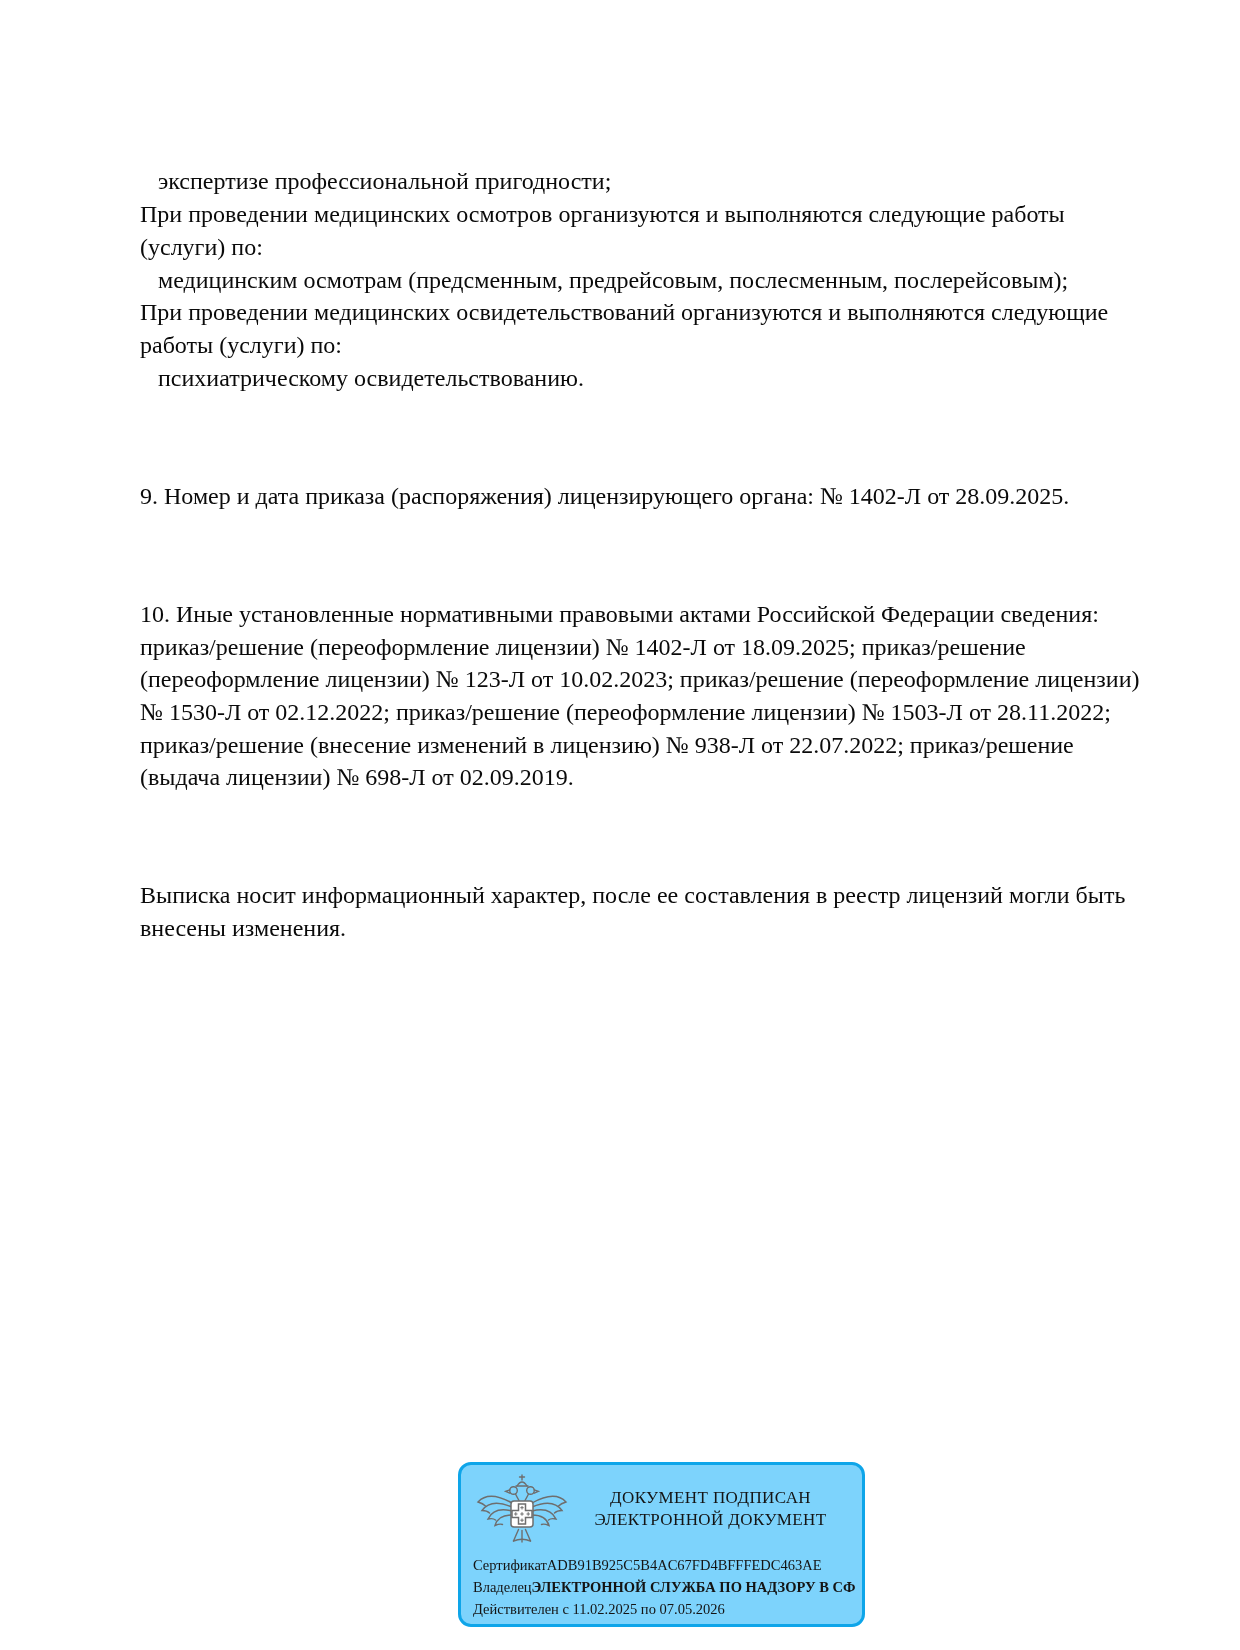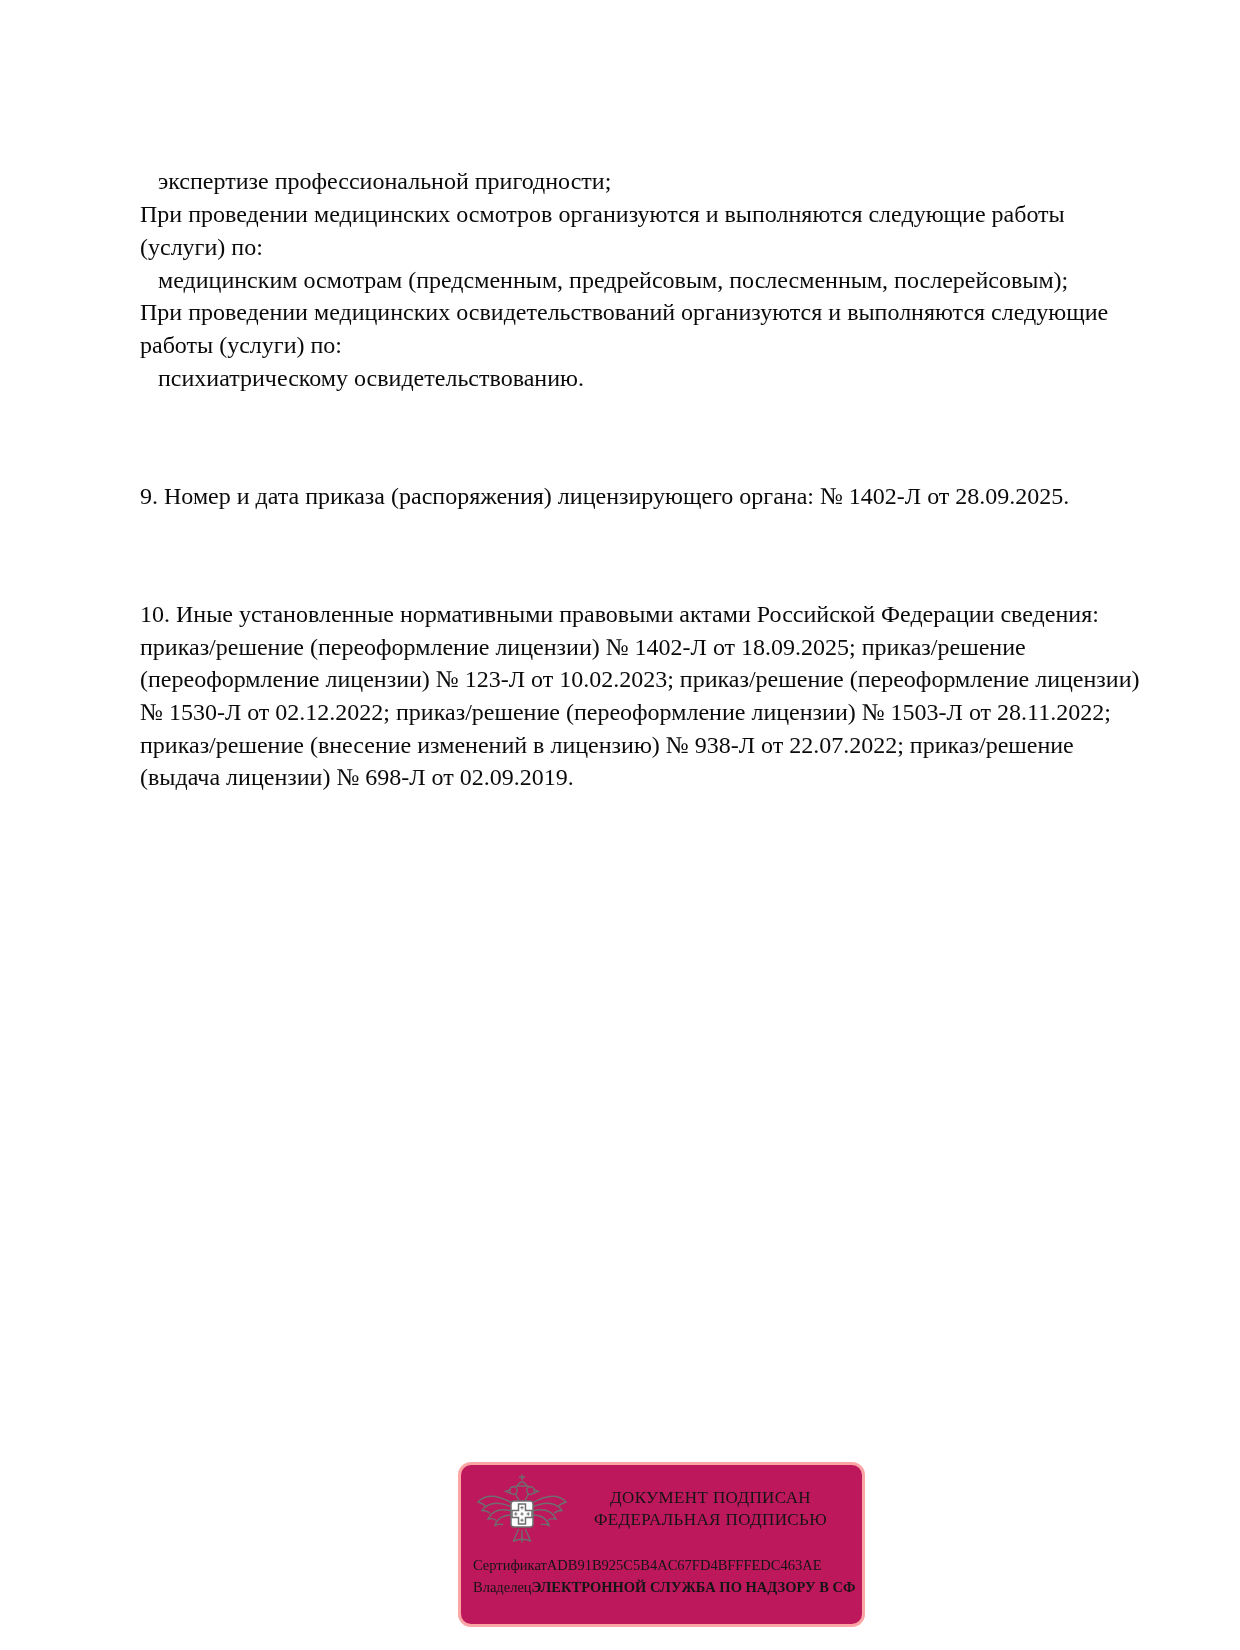--- a/index.html
+++ b/index.html
@@ -25,25 +25,25 @@
   .para + .para { margin-top: 20px; }
 
   
   .stamp {
     position: absolute;
     left: 458px;
     top: 1462px;
     width: 407px;
     height: 165px;
     box-sizing: border-box;
-    border: 3px solid #fca5a5;
+    border: 3px solid #0ea5e9;
     border-radius: 13px;
     padding: 6px 10px 6px 12px;
     overflow: hidden;
-    background: #be185d;
+    background: #7dd3fc;
   }
   .stamp-top {
     display: flex;
     align-items: center;
     height: 76px;
   }
   .eagle {
     width: 94px;
     height: 72px;
     flex: none;
@@ -78,20 +78,22 @@
 При проведении медицинских освидетельствований организуются и выполняются следующие
 работы (услуги) по:
    психиатрическому освидетельствованию.</p>
   <p class="para">9. Номер и дата приказа (распоряжения) лицензирующего органа: № 1402-Л от 28.09.2025.</p>
   <p class="para">10. Иные установленные нормативными правовыми актами Российской Федерации сведения:
 приказ/решение (переоформление лицензии) № 1402-Л от 18.09.2025; приказ/решение
 (переоформление лицензии) № 123-Л от 10.02.2023; приказ/решение (переоформление лицензии)
 № 1530-Л от 02.12.2022; приказ/решение (переоформление лицензии) № 1503-Л от 28.11.2022;
 приказ/решение (внесение изменений в лицензию) № 938-Л от 22.07.2022; приказ/решение
 (выдача лицензии) № 698-Л от 02.09.2019.</p>
+  <p class="para">Выписка носит информационный характер, после ее составления в реестр лицензий могли быть
+внесены изменения.</p>
 </div>
 
 <div class="stamp">
   <div class="stamp-top">
     <svg class="eagle" viewBox="0 0 94 72" aria-hidden="true">
       <g stroke="#6e6e6e" stroke-width="1.4" fill="none" stroke-linecap="round">
 
         <line x1="47" y1="2" x2="47" y2="7"></line>
         <line x1="44.5" y1="4" x2="49.5" y2="4"></line>
         <path d="M42,13 Q47,5 52,13"></path>
@@ -126,20 +128,21 @@
       <g stroke="#6e6e6e" stroke-width="1" fill="none">
         <path d="M47,33 v3.5 M45.3,34.7 h3.4"></path>
         <path d="M47,39.2 v3.5 M45.3,41 h3.4"></path>
         <path d="M47,45.5 v3.5 M45.3,47.2 h3.4"></path>
         <path d="M40.8,39.2 v3.5 M39.1,41 h3.4"></path>
         <path d="M53.2,39.2 v3.5 M51.5,41 h3.4"></path>
       </g>
     </svg>
     <div class="stamp-title">
       <div>ДОКУМЕНТ ПОДПИСАН</div>
-      <div>ФЕДЕРАЛЬНАЯ ПОДПИСЬЮ</div>
+      <div>ЭЛЕКТРОННОЙ ДОКУМЕНТ</div>
     </div>
   </div>
   <div class="stamp-lines">
     <div><span class="lbl">Сертификат</span><span>ADB91B925C5B4AC67FD4BFFFEDC463AE</span></div>
     <div><span class="lbl">Владелец</span><b>ЭЛЕКТРОННОЙ СЛУЖБА ПО НАДЗОРУ В СФ</b></div>
+    <div>Действителен с 11.02.2025 по 07.05.2026</div>
   </div>
 </div>
 
 </body></html>

